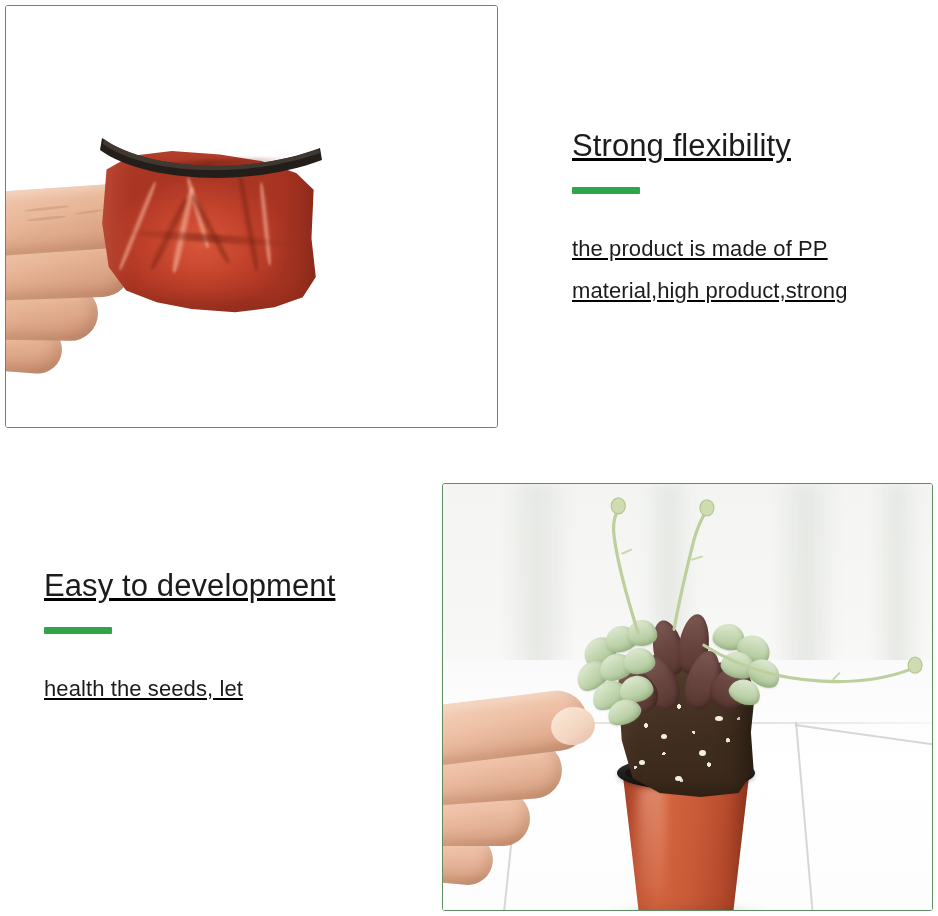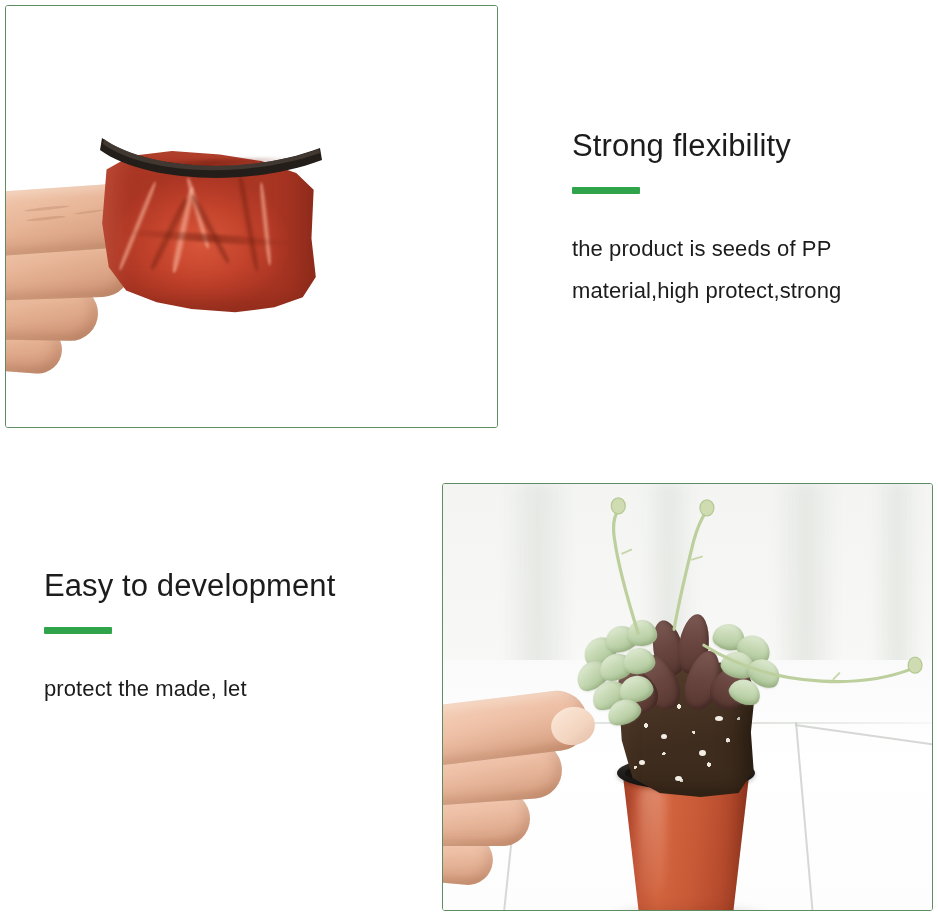--- a/index.html
+++ b/index.html
@@ -279,21 +279,21 @@
     clip-path: polygon(50% 0%, 86% 32%, 95% 70%, 80% 100%, 20% 100%, 5% 70%, 14% 32%);
     border-radius: 10px;
     z-index: 3;
   }
 
   
   .stalks { position: absolute; inset: 0; z-index: 12; pointer-events: none; }
   .stalks svg { display: block; width: 100%; height: 100%; }
 
   
-  .text-block { position: absolute; }
+  .text-block { position: absolute; text-decoration: underline; }
   #text-right { left: 572px; top: 128px; width: 350px; }
   #text-left  { left: 44px;  top: 568px; width: 350px; }
 
   .feature-title {
     font-size: 31px;
     font-weight: 400;
     color: #1c1c1c;
     letter-spacing: 0.1px;
     line-height: 1.18;
     margin: 0;
@@ -357,30 +357,30 @@
           </svg>
         </div>
       </div>
     </div>
   </div>
 
   <div class="text-block" id="text-right">
     <h2 class="feature-title">Strong flexibility</h2>
     <div class="accent-bar"></div>
     <p class="feature-desc">
-      <span class="ln">the product is seeds of PP</span>
-      <span class="ln">material,high protect,strong</span>
+      <span class="ln">the product is made of PP</span>
+      <span class="ln">material,high product,strong</span>
     </p>
   </div>
 
   <div class="text-block" id="text-left">
     <h2 class="feature-title">Easy to development</h2>
     <div class="accent-bar"></div>
     <p class="feature-desc">
-      <span class="ln">protect the made, let</span>
+      <span class="ln">health the seeds, let</span>
     </p>
   </div>
 
   <div class="photo-frame" id="frame-bot">
     <div class="photo-stage">
       <div class="bg-studio"></div>
 
       <div class="curtain-fold" style="left:60px;  width:70px;"></div>
       <div class="curtain-fold" style="left:200px; width:52px;"></div>
       <div class="curtain-fold" style="left:330px; width:66px;"></div>

